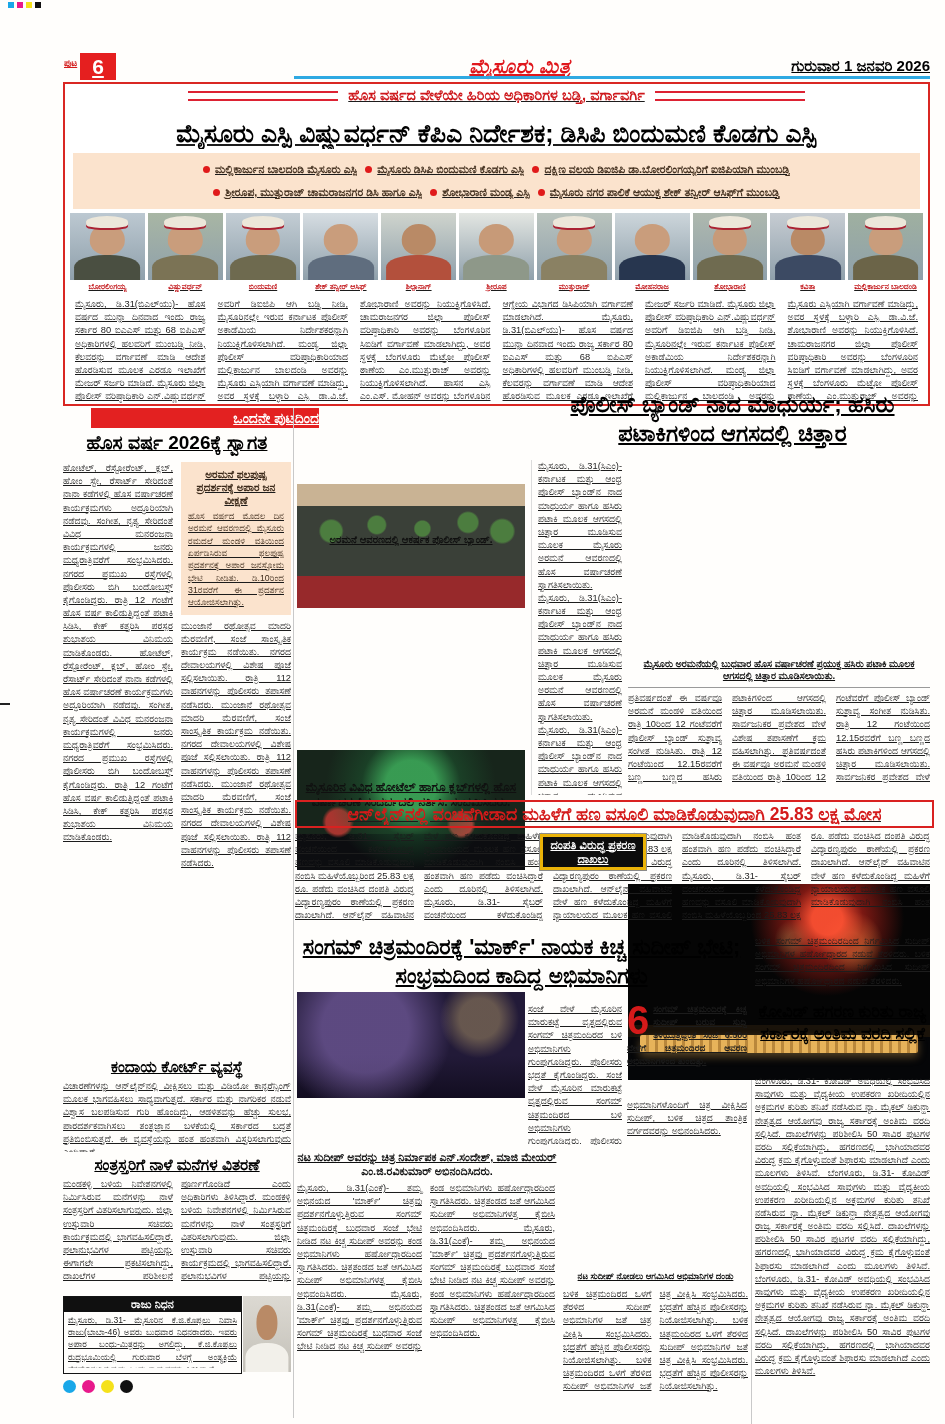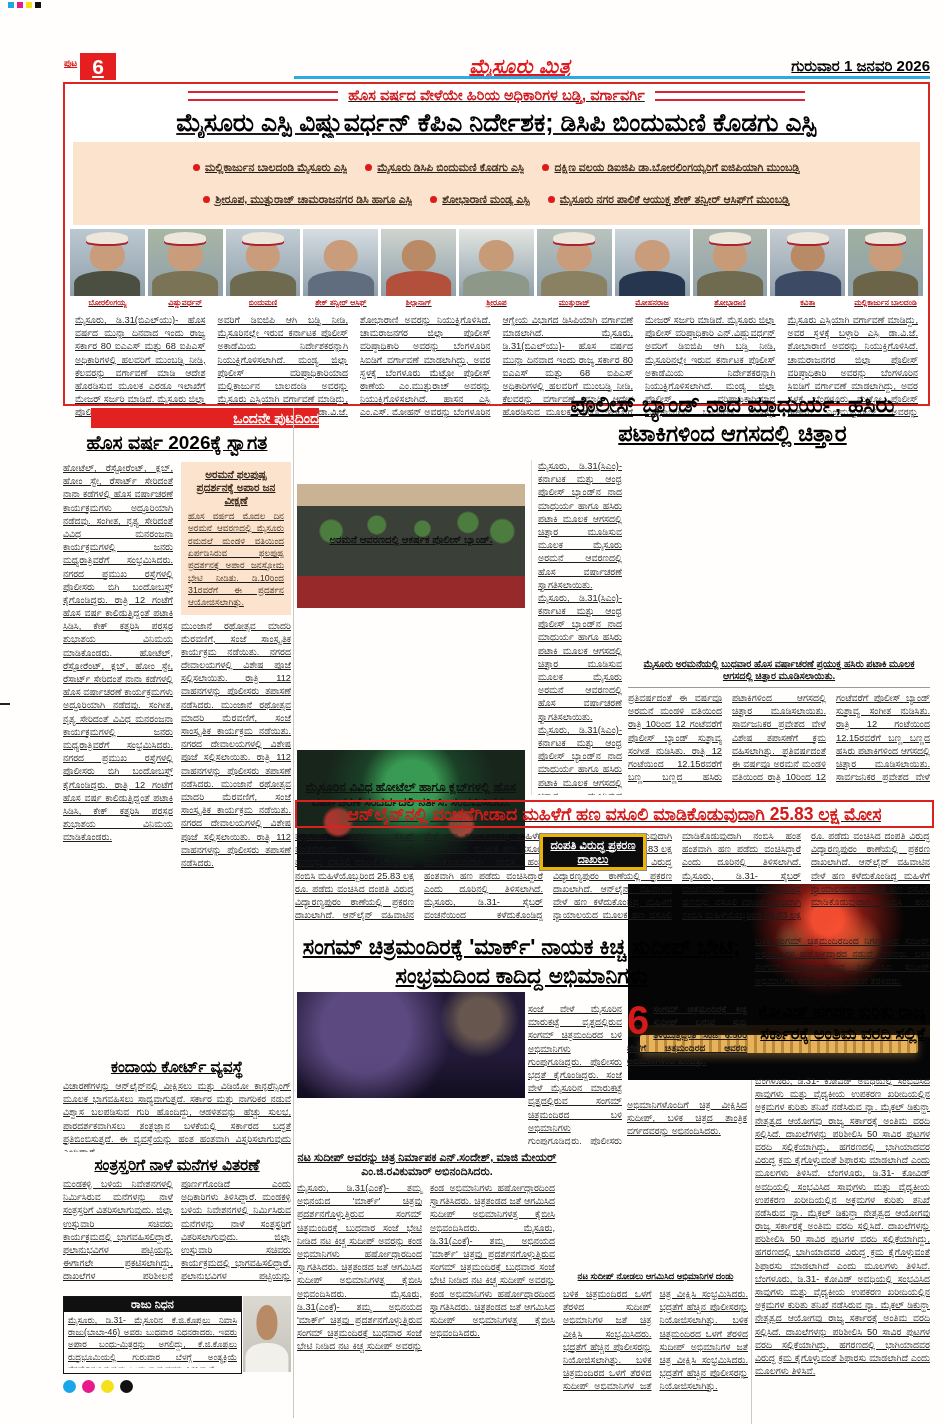--- a/index.html
+++ b/index.html
@@ -16,21 +16,21 @@
   .edition{background:#d9ecd9;color:#1d3a1d;font-weight:bold;display:flex;align-items:center;padding-left:14px;}
   .logo{color:#e0171c;font-weight:bold;font-style:italic;text-align:center;letter-spacing:.5px;}
   .blueline{background:#2fa9e2;}
 
   
   .leadbox{border:2px solid #d92723;background:#fff;}
   .kicker{display:flex;align-items:center;justify-content:center;color:#ce181c;font-weight:bold;font-size:14.5px;}
   .kdec{display:inline-block;width:150px;height:6px;border-top:2px solid #d23;border-bottom:2px solid #d23;margin:0 10px;}
   .mainhead{font-weight:bold;color:#000;text-align:center;font-size:25px;white-space:nowrap;overflow:hidden;}
   .bulletbox{background:#fbe3cd;}
-  .brow{display:flex;justify-content:center;gap:18px;padding:19px 6px;}
+  .brow{display:flex;justify-content:center;gap:8px;padding:10px 6px;}
   .bitem{font-size:10.8px;font-weight:bold;color:#43301f;white-space:nowrap;overflow:hidden;display:flex;align-items:center;gap:5px;}
   .bdot{width:7px;height:7px;border-radius:50%;background:#e01a1a;flex:0 0 auto;}
   .photorow{display:flex;gap:3px;}
   .photorow .pt{flex:1 1 auto;height:100%;}
   .namerow{display:flex;gap:3px;}
   .namerow span{flex:1 1 0;font-size:7.6px;font-weight:bold;color:#c3181c;text-align:center;overflow:hidden;white-space:nowrap;}
 
   
   .pt{position:relative;background:linear-gradient(180deg,var(--bg1,#bcc8d1),var(--bg2,#8fa0ab));overflow:hidden;}
   .pt::before{content:"";position:absolute;left:50%;top:17%;width:46%;height:46%;transform:translateX(-50%);
@@ -107,21 +107,21 @@
   <div class="abs logo" style="left:430px;top:55px;width:180px;font-size:20px;">ಮೈಸೂರು ಮಿತ್ರ</div>
   <div class="abs" style="left:700px;top:57px;width:230px;font-size:15px;font-weight:bold;text-align:right;color:#000;">ಗುರುವಾರ 1 ಜನವರಿ 2026</div>
   <div class="abs blueline" style="left:294px;top:76px;width:636px;height:3px;"></div>
 
   <div class="abs leadbox" style="left:63px;top:82px;width:863px;height:320px;">
     <div class="kicker" style="margin-top:3px;">
       <span class="kdec"></span>
       <span>ಹೊಸ ವರ್ಷದ ವೇಳೆಯೇ ಹಿರಿಯ ಅಧಿಕಾರಿಗಳ ಬಡ್ತಿ, ವರ್ಗಾವರ್ಗಿ</span>
       <span class="kdec"></span>
     </div>
-    <div class="mainhead" style="margin-top:4px;">ಮೈಸೂರು ಎಸ್ಪಿ ವಿಷ್ಣುವರ್ಧನ್ ಕೆಪಿಎ ನಿರ್ದೇಶಕ; ಡಿಸಿಪಿ ಬಿಂದುಮಣಿ ಕೊಡಗು ಎಸ್ಪಿ</div>
+    <div class="mainhead" style="margin-top:15px;">ಮೈಸೂರು ಎಸ್ಪಿ ವಿಷ್ಣುವರ್ಧನ್ ಕೆಪಿಎ ನಿರ್ದೇಶಕ; ಡಿಸಿಪಿ ಬಿಂದುಮಣಿ ಕೊಡಗು ಎಸ್ಪಿ</div>
     <div class="bulletbox" style="margin:4px 8px 0 8px;">
       <div class="brow">
         <span class="bitem">
             <i class="bdot"></i>
             <span>ಮಲ್ಲಿಕಾರ್ಜುನ ಬಾಲದಂಡಿ ಮೈಸೂರು ಎಸ್ಪಿ</span>
           </span>
         <span class="bitem">
             <i class="bdot"></i>
             <span>ಮೈಸೂರು ಡಿಸಿಪಿ ಬಿಂದುಮಣಿ ಕೊಡಗು ಎಸ್ಪಿ</span>
           </span>

